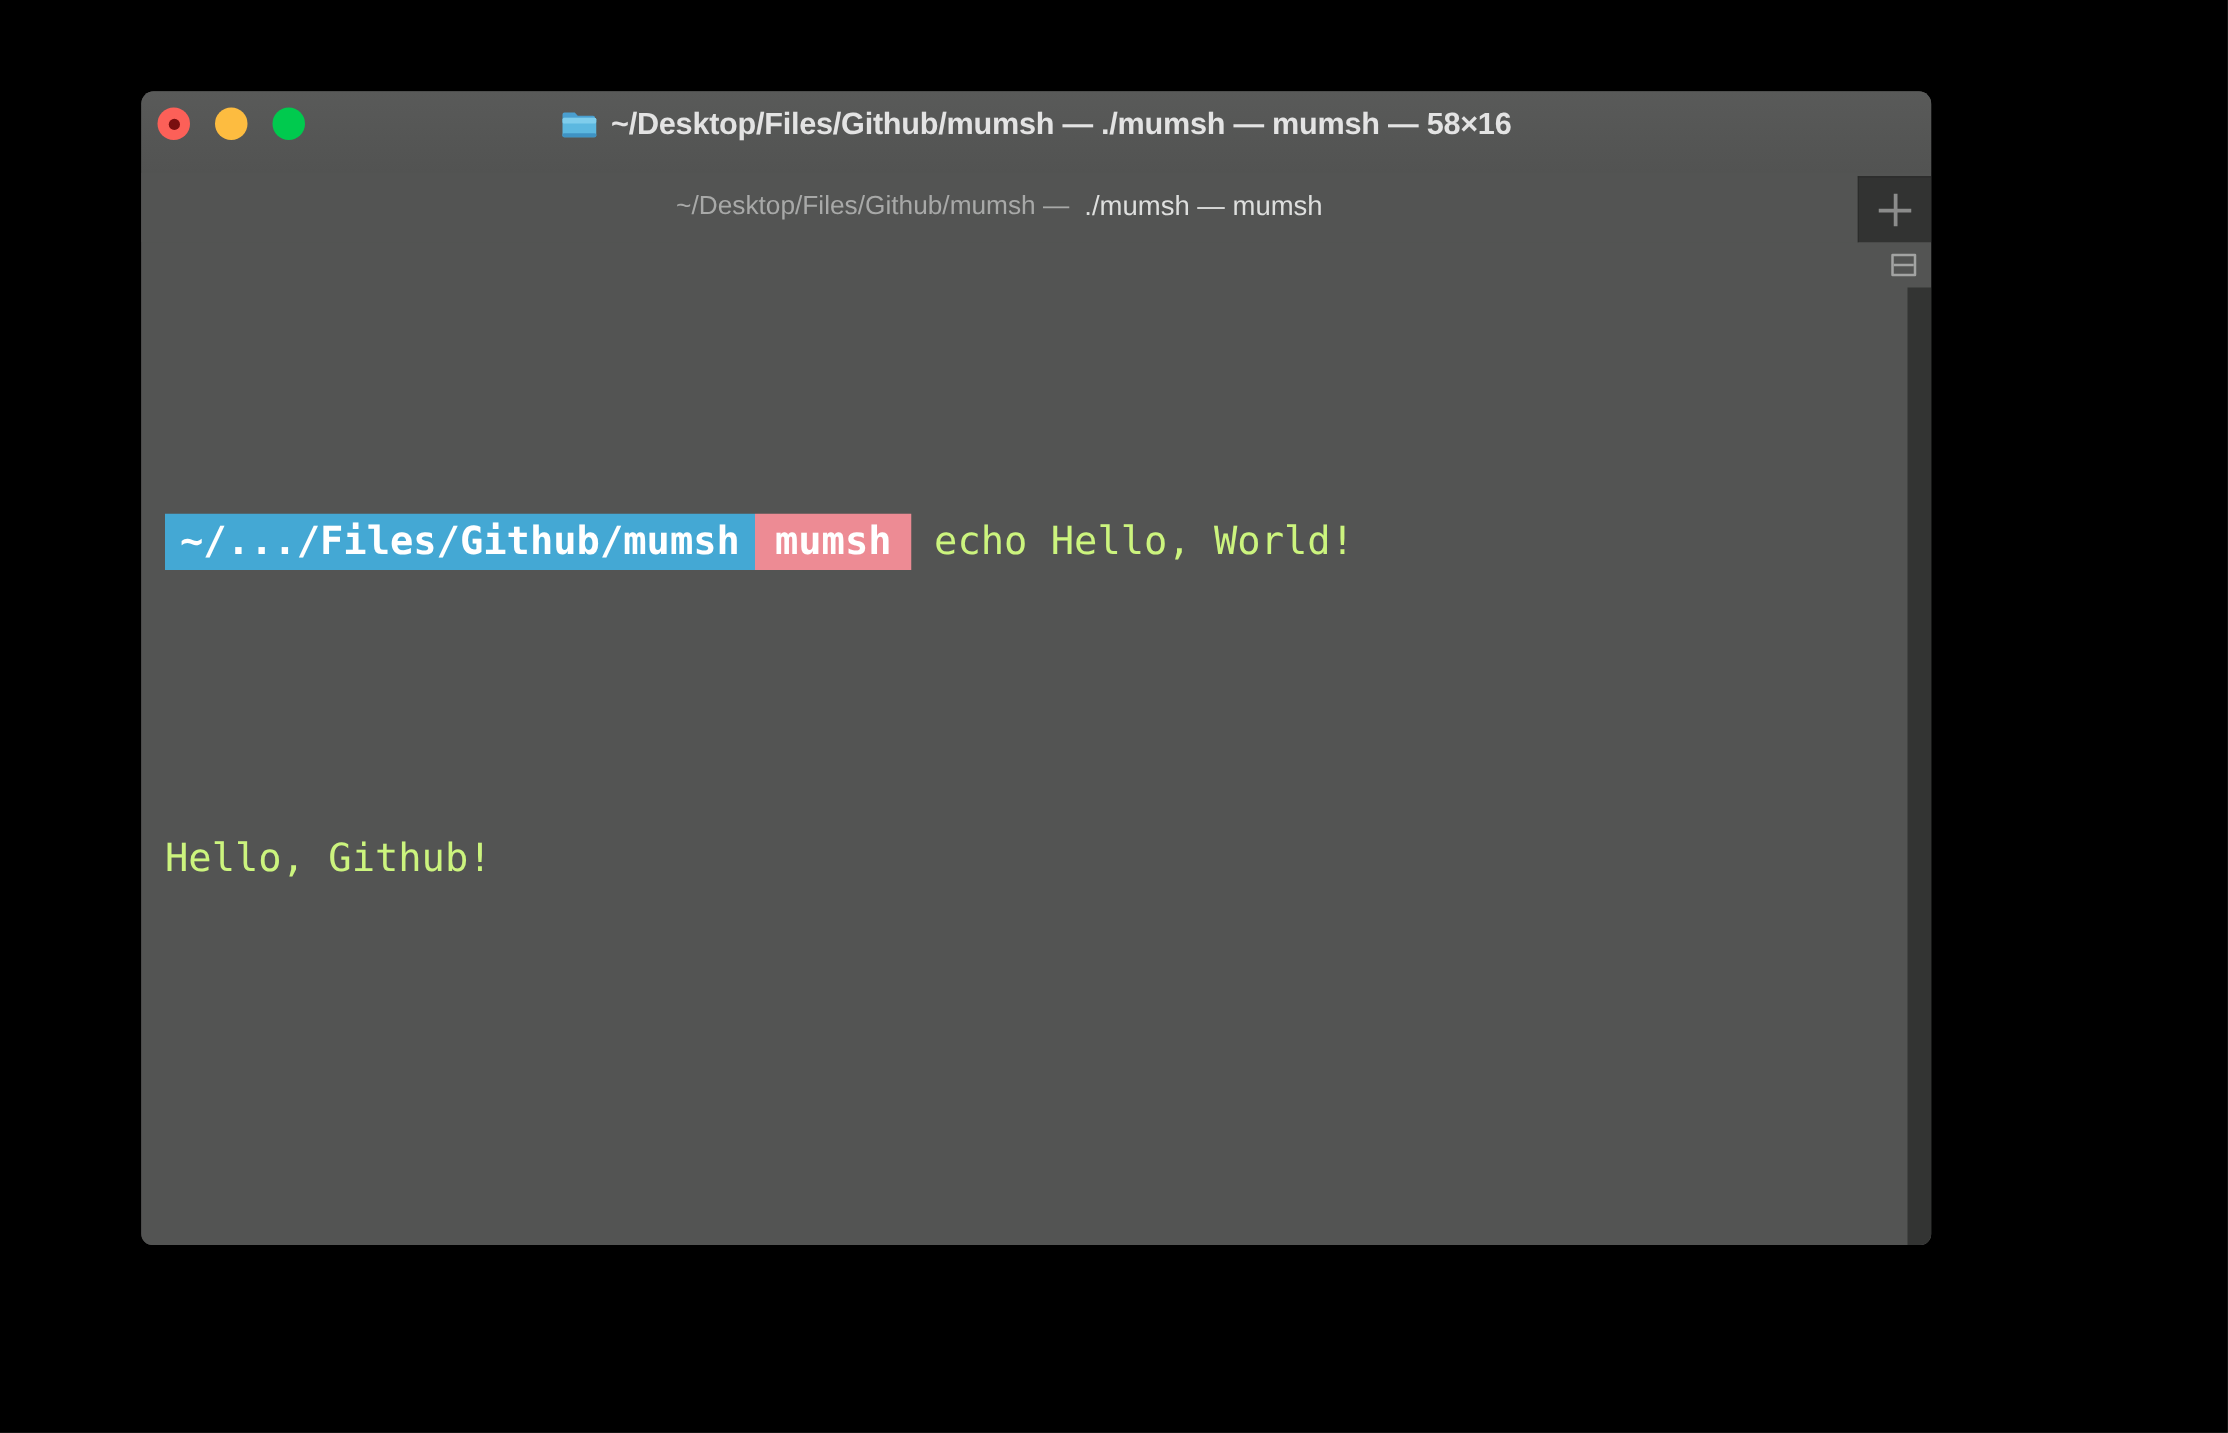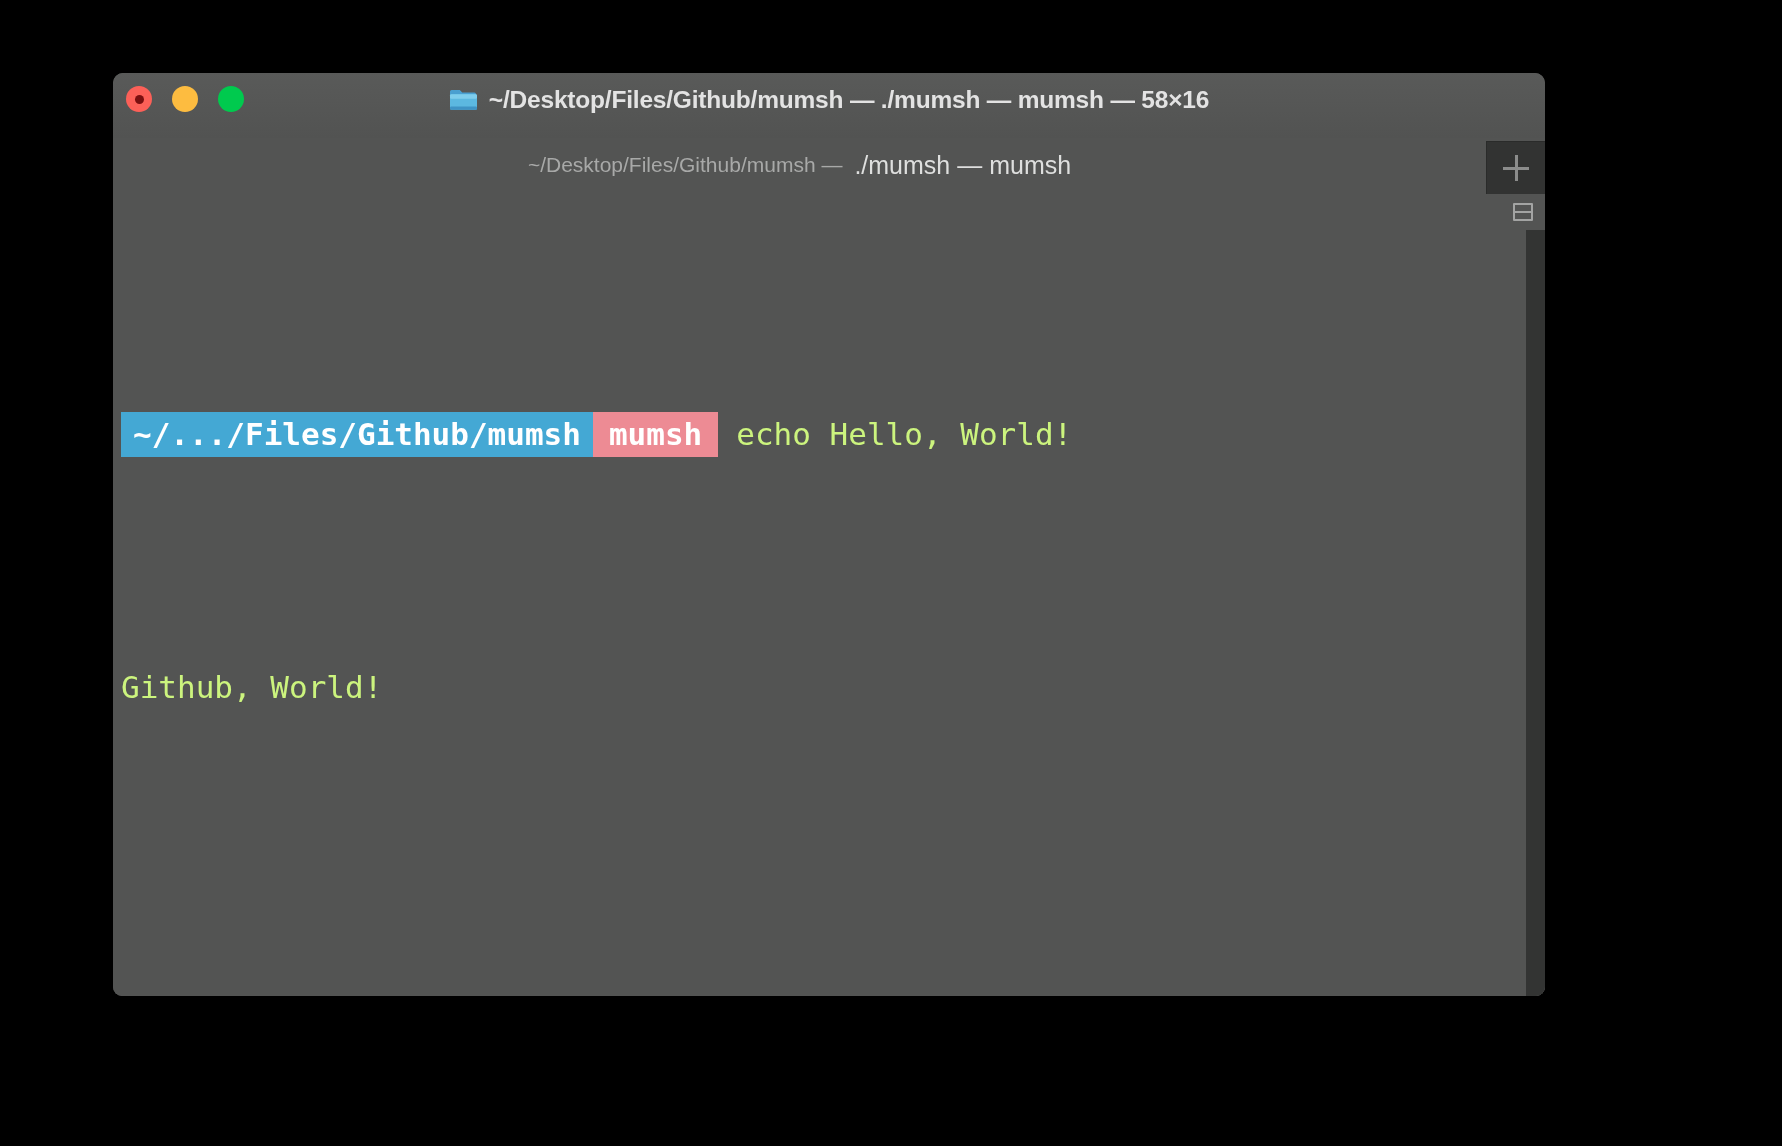--- a/index.html
+++ b/index.html
@@ -103,21 +103,21 @@
     background: #535453;
     position: relative;
     padding-bottom: 2px;
   }
   .tab-title-dim {
     font-size: 21px;
     color: #a8a9a8;
     white-space: nowrap;
   }
   .tab-title-bright {
-    font-size: 25px;
+    font-size: 22px;
     color: #dedfde;
     white-space: nowrap;
   }
   #new-tab-button {
     width: 58px;
     flex: 0 0 58px;
     background: #323332;
     border-left: 1px solid #2a2b2a;
     border-top: 1px solid #2a2b2a;
     display: flex;
@@ -182,21 +182,21 @@
   #scrollbar-track {
     position: absolute;
     right: 0;
     top: 36px;
     bottom: 0;
     width: 19px;
     background: #333433;
   }
 
   #terminal-content {
-    padding: 5px 0 0 8px;
+    padding: 5px 0 0 19px;
     font-family: "DejaVu Sans Mono", "Liberation Mono", monospace;
     font-size: 31px;
     line-height: 51px;
     white-space: pre;
   }
   .line { display: block; height: 51px; }
   .seg-path {
     display: inline-block;
     background: #44a8d4;
     color: #ffffff;
@@ -273,20 +273,20 @@
     <div id="split-pane-button">
       <span id="split-pane-icon"></span>
     </div>
 
     <div id="terminal-content">
 
       
       <div class="line"><span class="seg-path">~/.../Files/Github/mumsh</span><span class="seg-branch">mumsh</span><span class="cmd">echo Hello, World!</span></div>
 
       
-      <div class="line"><span class="out">Github, World!</span></div>
+      <div class="line"><span class="out">Hello, Github!</span></div>
 
       
 
     </div>
   </div>
 
 </div>
 
 </body></html>

